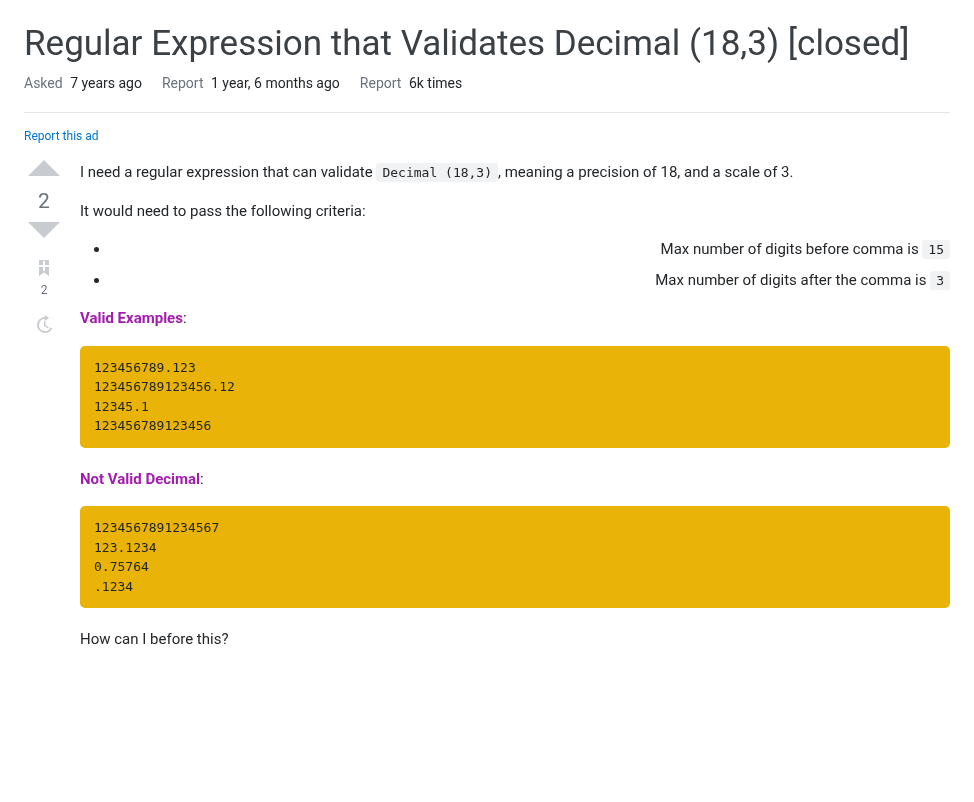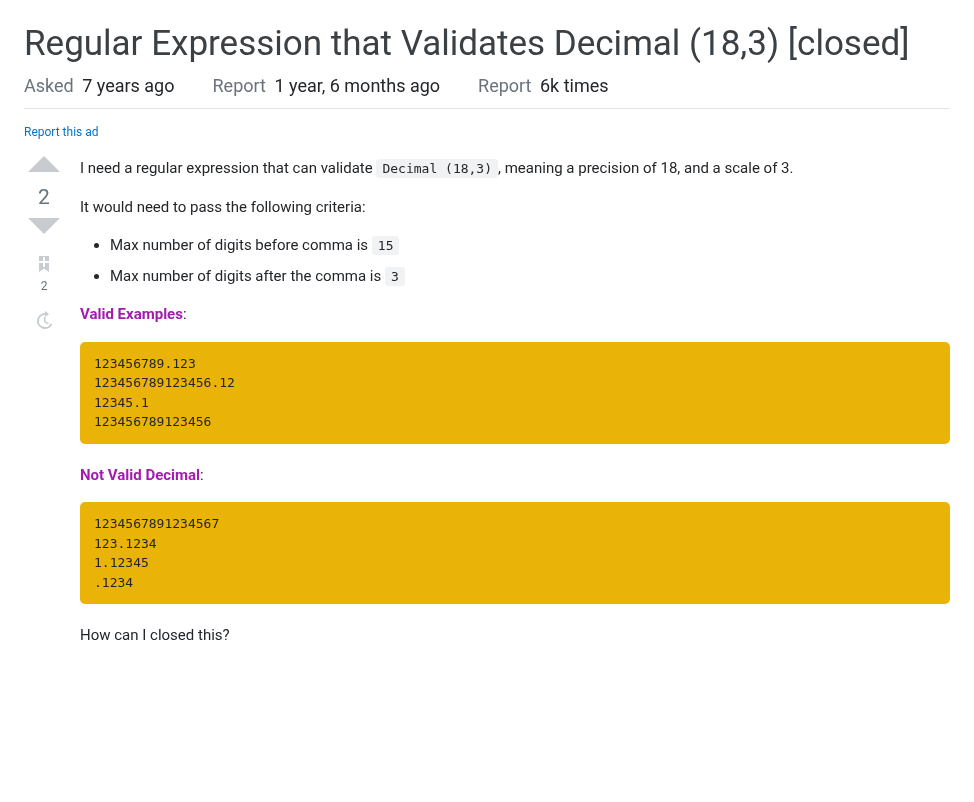--- a/index.html
+++ b/index.html
@@ -17,24 +17,24 @@
     .question-title {
       font-size: 35px;
       font-weight: 400;
       color: #3b4045;
       margin: 20px 0 8px 0;
       line-height: 1.35;
     }
     .meta-row {
       display: flex;
       flex-wrap: wrap;
-      gap: 38px;
-      font-size: 18px;
-      color: #6a737c;
-      padding-bottom: 12px;
+      gap: 20px;
+      font-size: 14px;
+      color: #6a737c;
+      padding-bottom: 21px;
       border-bottom: 1px solid #e3e6e8;
       margin-bottom: 16px;
     }
     .meta-item .label {
       color: #6a737c;
     }
     .meta-item .value {
       color: #232629;
       margin-left: 4px;
     }
@@ -97,21 +97,21 @@
     }
     .history-btn svg { width: 20px; height: 20px; }
     .post-body {
       flex: 1;
       font-size: 15px;
       line-height: 1.5;
       color: #232629;
     }
     .post-body p { margin: 6px 0 16px 0; }
     .post-body ul { margin: 0 0 16px 0; padding-left: 30px; }
-    .post-body li { margin-bottom: 8px; }
+    .post-body li { margin-bottom: 8px; text-align: right; }
     .inline-code {
       font-family: ui-monospace, SFMono-Regular, Menlo, Consolas, monospace;
       font-size: 13px;
       background: #f1f2f3;
       padding: 2px 6px;
       border-radius: 3px;
       color: #232629;
     }
     .heading-strong {
       font-weight: 700;
@@ -214,19 +214,19 @@
 123456789123456.12
 12345.1
 123456789123456</pre>
 
       <p>
         <span class="heading-strong">Not Valid Decimal</span><span>:</span>
       </p>
 
       <pre class="code-block">1234567891234567
 123.1234
-1.12345
+0.75764
 .1234</pre>
 
-      <p>How can I closed this?</p>
+      <p>How can I before this?</p>
     </div>
   </div>
 </div>
 
 </body></html>

